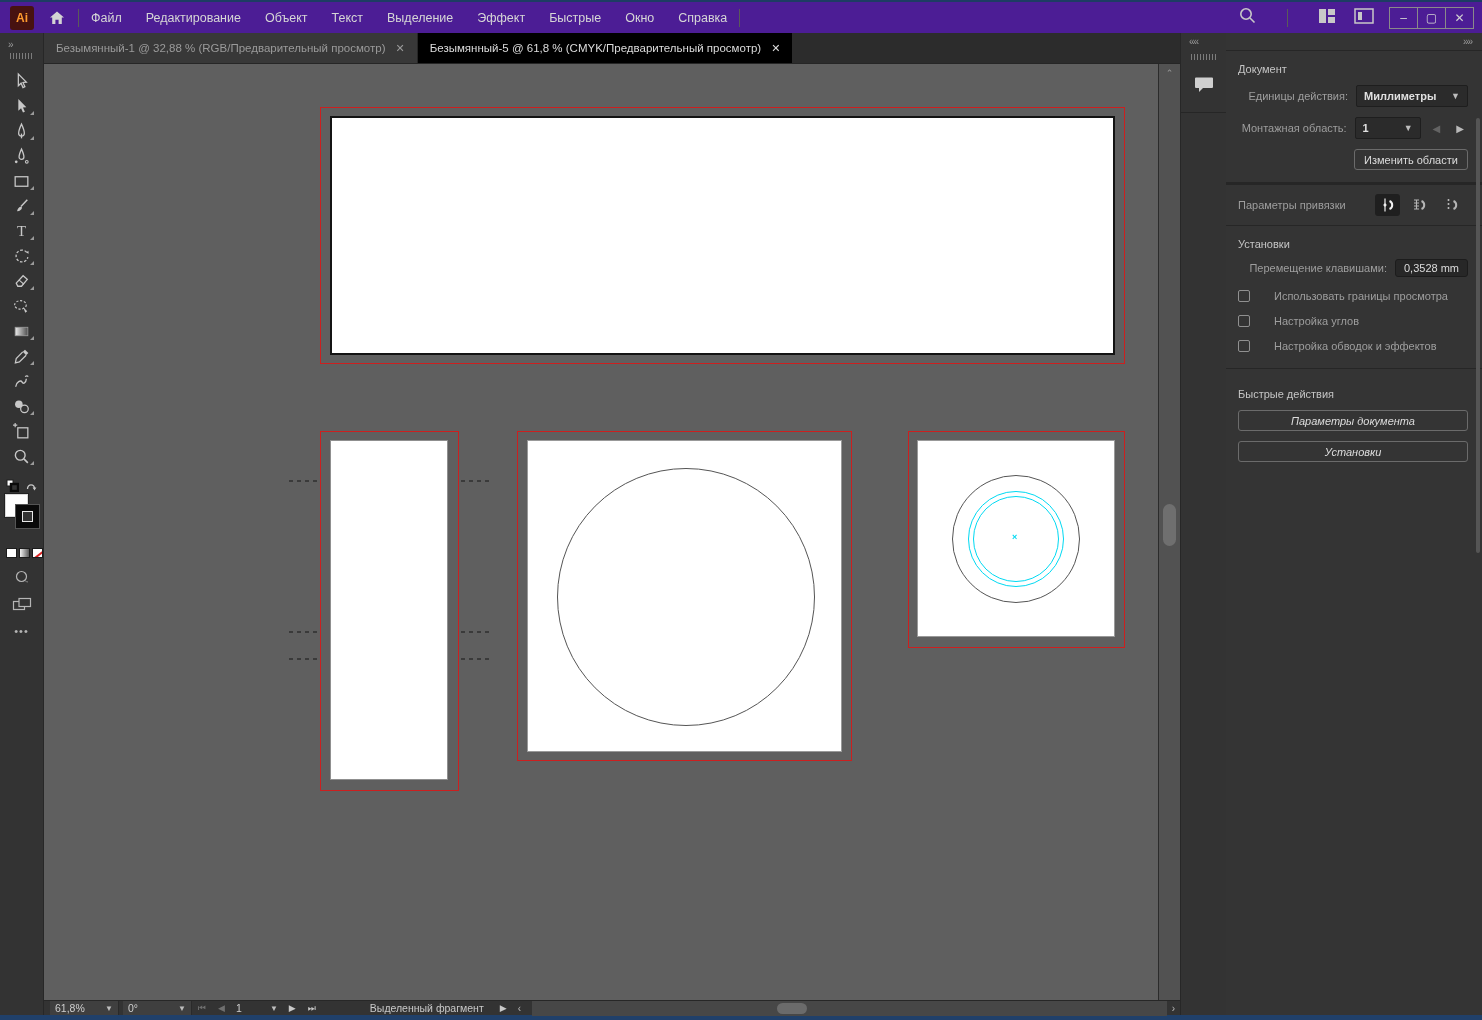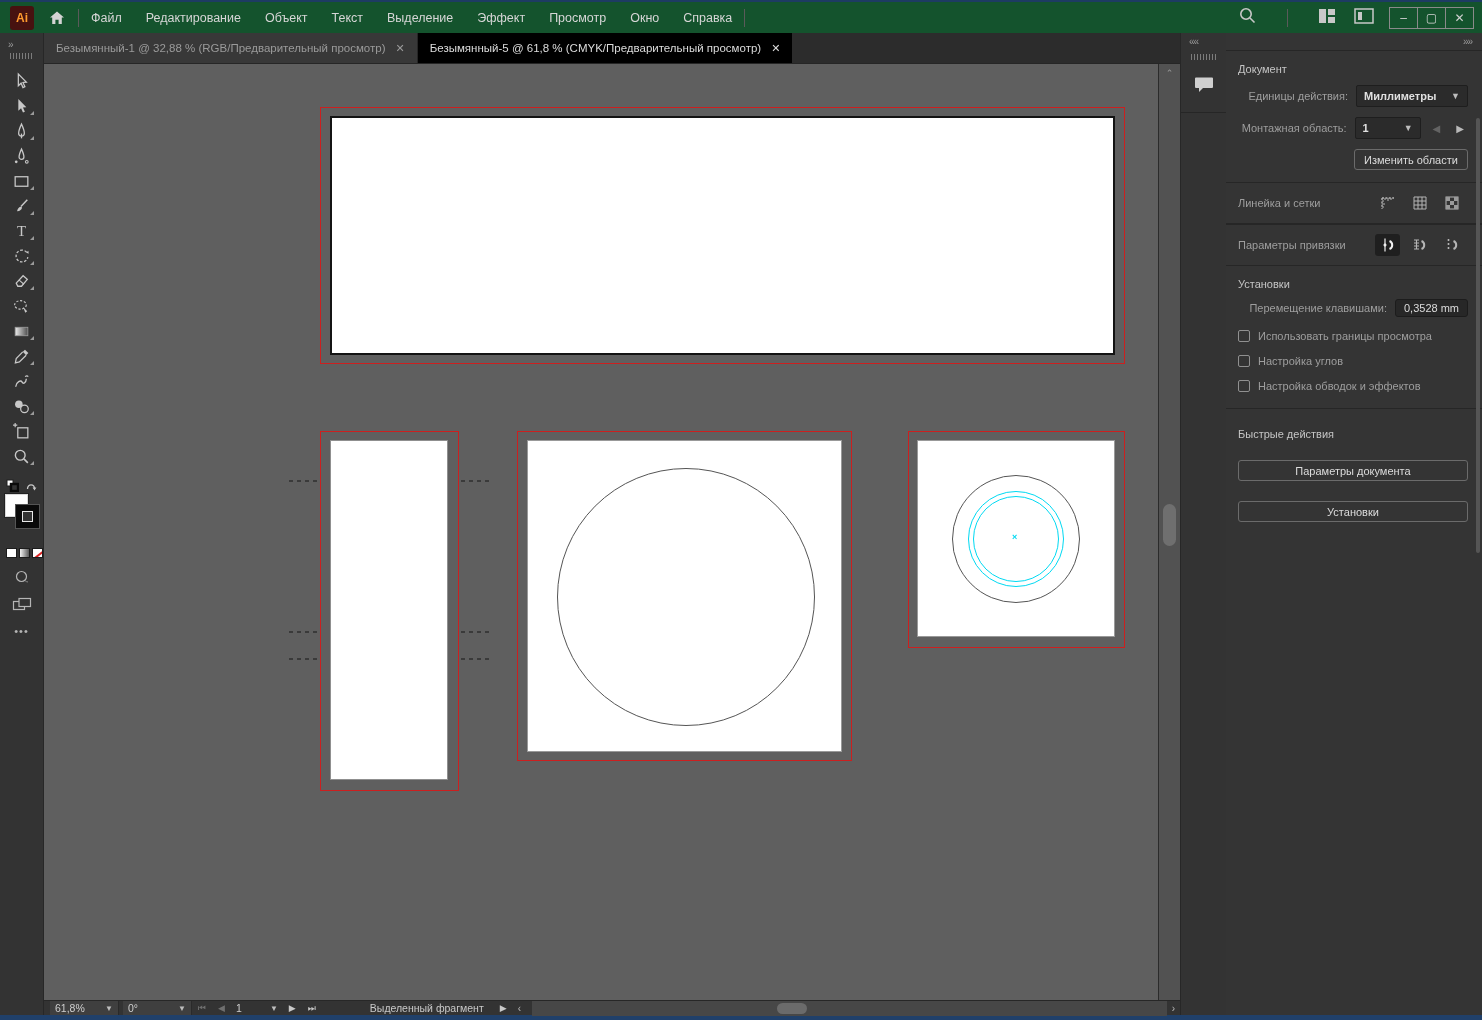--- a/index.html
+++ b/index.html
@@ -3,21 +3,21 @@
 <meta charset="utf-8">
 <style>
   * { margin:0; padding:0; box-sizing:border-box; }
   html,body { width:1482px; height:1020px; overflow:hidden; background:#222;
               font-family:"Liberation Sans", sans-serif; }
   .app { position:relative; width:1482px; height:1020px; background:#333; display:flex; flex-direction:column; }
   .win-top-border { height:2px; background:#1d3c63; }
   .win-bottom-border { height:5px; background:#20406a; }
 
   
-  .menubar { height:31px; background:#14532d; display:flex; align-items:center; padding:0 8px 0 10px; }
+  .menubar { height:31px; background:#4c1d95; display:flex; align-items:center; padding:0 8px 0 10px; }
   .ai-logo { width:24px; height:24px; background:#471210; border-radius:3px; color:#ff9a2e;
              font-weight:bold; font-size:12px; display:flex; align-items:center; justify-content:center; }
   .home-btn { margin-left:14px; display:flex; align-items:center; }
   .mb-sep { width:1px; height:18px; background:#5a5a5a; margin:0 12px; }
   .menu-items { display:flex; gap:24px; color:#d6d6d6; font-size:12.5px; }
   .menu-items span { cursor:default; }
   .mb-spacer { flex:1; }
   .topbar-icons { display:flex; align-items:center; gap:18px; margin-right:16px; }
   .win-controls { display:flex; }
   .win-btn { width:29px; height:22px; border:1px solid #8a8a8a; margin-left:-1px;
@@ -113,24 +113,24 @@
   .btn { height:21px; border:1px solid #6b6b6b; border-radius:3px; color:#dcdcdc; background:transparent;
          display:flex; align-items:center; justify-content:center; font-size:11px; }
   .btn-right { width:114px; margin:10px 0 12px auto; }
   .icon-row { display:flex; align-items:center; justify-content:space-between; padding:9px 0; }
   .icon-group { display:flex; gap:7px; margin-right:4px; }
   .pic { width:25px; height:22px; display:flex; align-items:center; justify-content:center; border-radius:3px; }
   .pic.pressed { background:#1f1f1f; }
   .kb-row { display:flex; align-items:center; justify-content:flex-end; gap:8px; margin-top:9px; }
   .kb-val { background:#272727; border:1px solid #1c1c1c; border-radius:3px; color:#dcdcdc;
             padding:2px 8px; font-size:11px; }
-  .cb-row { display:flex; align-items:flex-end; gap:8px; margin-top:13px; }
+  .cb-row { display:flex; align-items:flex-end; gap:24px; margin-top:13px; }
   .cb { width:12px; height:12px; border:1px solid #909090; border-radius:2px; background:transparent; flex:0 0 auto; }
   .cb-label { color:#9e9e9e; }
-  .qa-btn { width:100%; margin-top:20px; }
+  .qa-btn { width:100%; margin-top:10px;font-style:italic; }
   .panel-scroll { position:absolute; right:2px; top:85px; width:4px; height:435px; background:#555; border-radius:2px; }
 </style>
 </head>
 <body>
 
 <div class="app">
   <div class="win-top-border"></div>
 
   <div class="menubar">
     <div class="ai-logo">Ai</div>
@@ -140,21 +140,21 @@
         </svg>
     </div>
     <div class="mb-sep"></div>
     <div class="menu-items">
       <span>Файл</span>
       <span>Редактирование</span>
       <span>Объект</span>
       <span>Текст</span>
       <span>Выделение</span>
       <span>Эффект</span>
-      <span>Просмотр</span>
+      <span>Быстрые</span>
       <span>Окно</span>
       <span>Справка</span>
     </div>
     <div class="mb-sep"></div>
     <div class="mb-spacer"></div>
     <div class="topbar-icons">
       <span>
         <svg width="19" height="19" viewBox="0 0 19 19">
             <circle cx="8" cy="8" r="5.2" fill="none" stroke="#c8c8c8" stroke-width="1.6"></circle>
             <path d="M12 12 L16.5 16.5" stroke="#c8c8c8" stroke-width="1.6"></path>
@@ -432,46 +432,20 @@
             <span>1</span>
             <span class="chev">▼</span>
           </div>
           <span class="arrow-btn dim">◀</span>
           <span class="arrow-btn">▶</span>
         </div>
 
         <button class="btn btn-right">Изменить области</button>
         <div class="pdiv"></div>
 
-        <div class="icon-row">
-          <span class="plabel">Линейка и сетки</span>
-          <div class="icon-group">
-            <div class="pic">
-                <svg width="18" height="18" viewBox="0 0 18 18">
-                  <path d="M3 4 H15 M3 4 V15" stroke="#b5b5b5" stroke-width="1.4" stroke-dasharray="2 1.4"></path>
-                  <path d="M6 4 v2 M9 4 v3 M12 4 v2 M3 7 h2 M3 10 h3 M3 13 h2" stroke="#b5b5b5" stroke-width="1"></path>
-                </svg>
-              </div>
-            <div class="pic">
-                <svg width="18" height="18" viewBox="0 0 18 18">
-                  <path d="M3 3 h12 v12 h-12 Z M3 7 h12 M3 11 h12 M7 3 v12 M11 3 v12" fill="none" stroke="#b5b5b5" stroke-width="1"></path>
-                </svg>
-              </div>
-            <div class="pic">
-                <svg width="18" height="18" viewBox="0 0 18 18">
-                  <rect x="3" y="3" width="12" height="12" fill="none" stroke="#b5b5b5" stroke-width="1"></rect>
-                  <rect x="3" y="3" width="4" height="4" fill="#9a9a9a"></rect>
-                  <rect x="11" y="3" width="4" height="4" fill="#9a9a9a"></rect>
-                  <rect x="7" y="7" width="4" height="4" fill="#9a9a9a"></rect>
-                  <rect x="3" y="11" width="4" height="4" fill="#9a9a9a"></rect>
-                  <rect x="11" y="11" width="4" height="4" fill="#9a9a9a"></rect>
-                </svg>
-              </div>
-          </div>
-        </div>
         <div class="pdiv"></div>
 
         <div class="pdiv"></div>
 
         <div class="icon-row">
           <span class="plabel">Параметры привязки</span>
           <div class="icon-group">
             <div class="pic pressed">
                 <svg width="18" height="18" viewBox="0 0 18 18">
                   <path d="M6 2.5 V15.5" stroke="#f0f0f0" stroke-width="1.2"></path>

